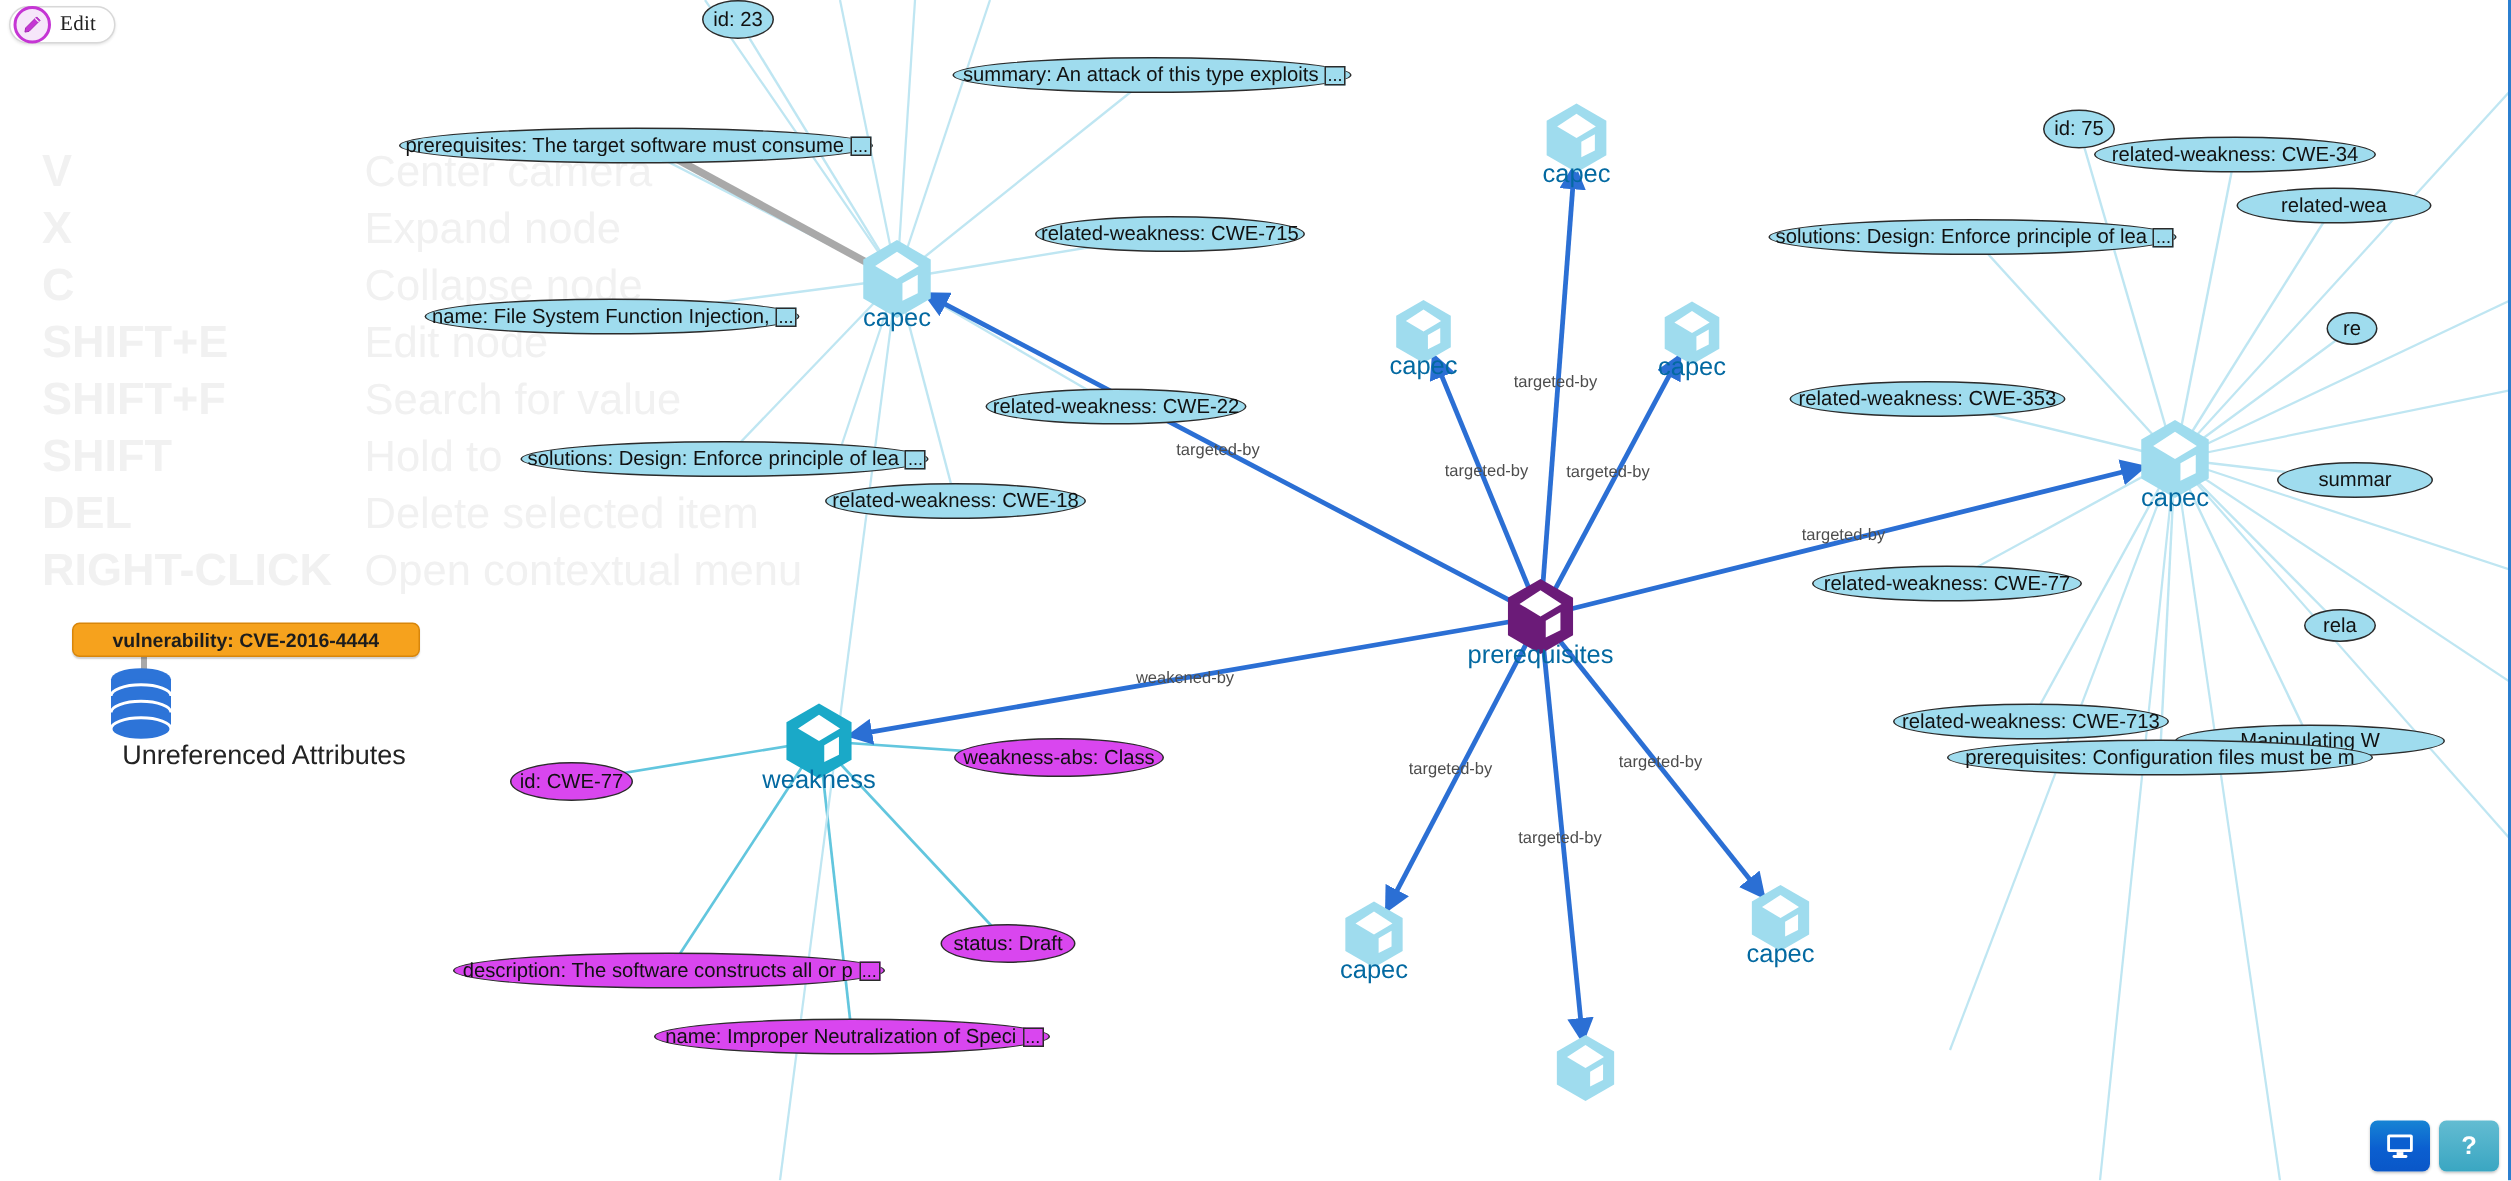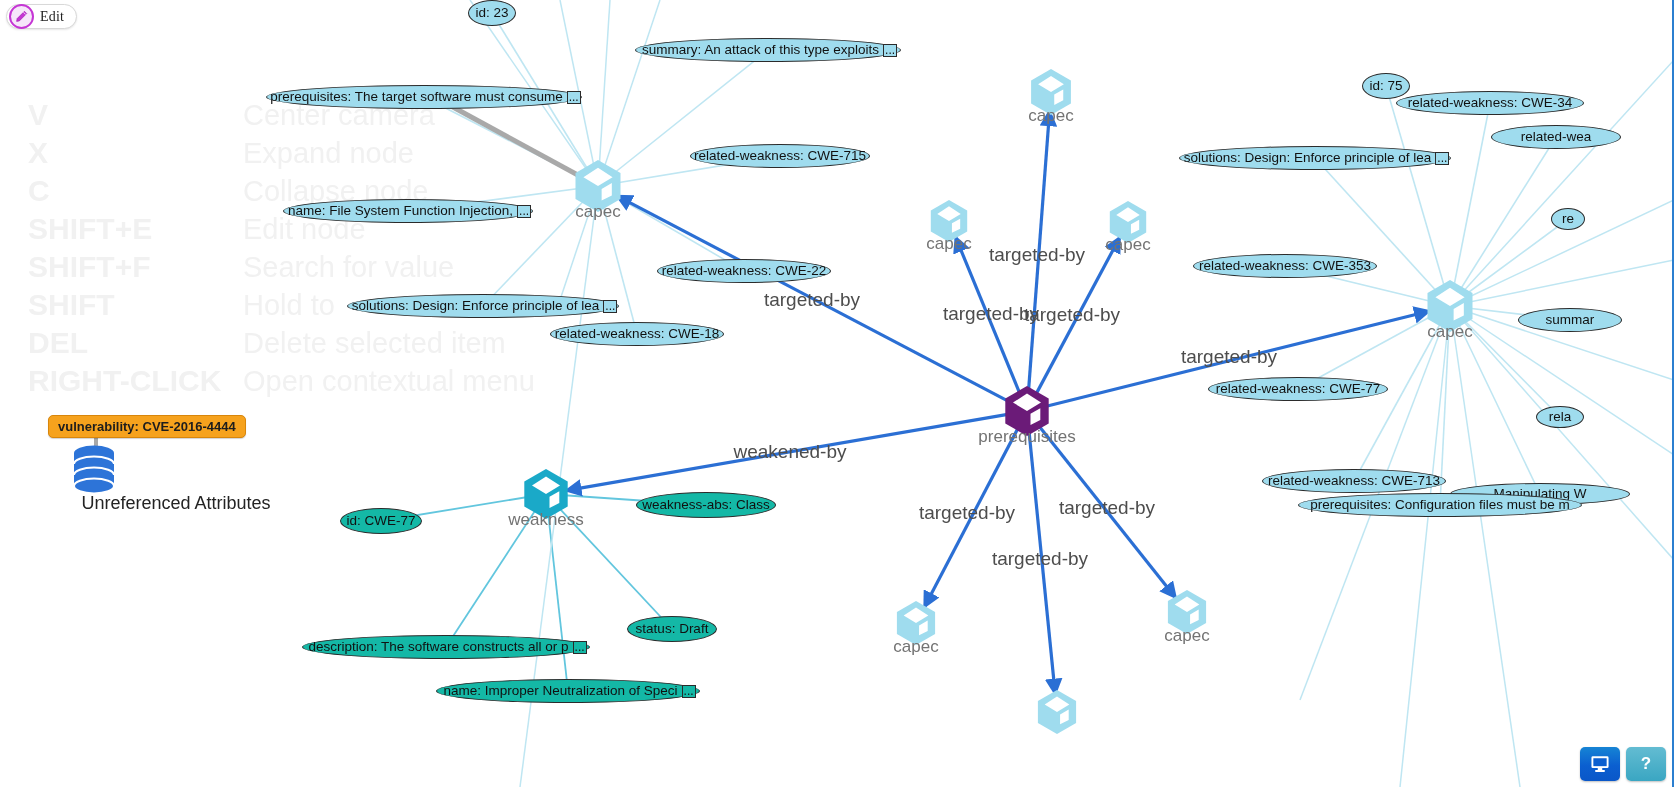--- a/index.html
+++ b/index.html
@@ -40,57 +40,57 @@
     color:#f1f1f1;
   }
   #shortcuts .act{
     font-size:29px;line-height:38px;color:#f1f1f1;font-weight:normal;
   }
 
   
   #legend{position:absolute;left:48px;top:415px;z-index:40;width:260px;}
   #legend .badge{
     display:inline-block;background:#f6a21d;border:1px solid #d8860b;
-    border-radius:5px;padding:3px 9px;font-size:13px;font-weight:bold;
+    border-radius:5px;padding:3px 26px;font-size:13px;font-weight:bold;
     color:#1d1d1d;box-shadow:0 1px 1px rgba(0,0,0,.18);
     position:relative;z-index:3;
   }
   #legend .stem{
     position:absolute;left:46px;top:6px;width:4px;height:52px;
     background:#a9a9a9;z-index:1;border-radius:2px;
   }
   #legend .db{position:absolute;left:25px;top:30px;width:42px;height:52px;z-index:2;}
   #legend .legend-caption{
     position:absolute;left:-42px;top:78px;width:340px;text-align:center;
     font-size:18px;color:#232323;
   }
 
   
   #graph{position:absolute;left:0;top:0;width:1674px;height:787px;z-index:20;}
 
   
   .node-caption{
-    position:absolute;font-size:17px;color:#737373;
+    position:absolute;font-size:17px;color:#0369a1;
     transform:translate(-50%,0);white-space:nowrap;z-index:30;
   }
   .edge-caption{
-    position:absolute;font-size:19px;color:#4d4d4d;
+    position:absolute;font-size:11px;color:#4d4d4d;
     transform:translate(-50%,-50%);white-space:nowrap;z-index:31;
   }
 
   
   .attr{
     position:absolute;z-index:32;
     display:flex;align-items:center;justify-content:center;
     white-space:nowrap;font-size:13.5px;color:#111;
     border:1.4px solid #2b2b2b;border-radius:50%;
     box-sizing:border-box;cursor:pointer;
   }
   .attr.capec-attr{background:#9fdcee;}
-  .attr.weak-attr{background:#14b8a6;}
+  .attr.weak-attr{background:#d946ef;}
   .attr .txt{
     display:block;overflow:hidden;text-overflow:clip;
     padding:0 3px;line-height:1;
   }
   .attr .more{
     border:1px solid #2b2b2b;background:inherit;
     font-size:12px;line-height:11px;padding:0 1px;margin-left:1px;
   }
 
   

